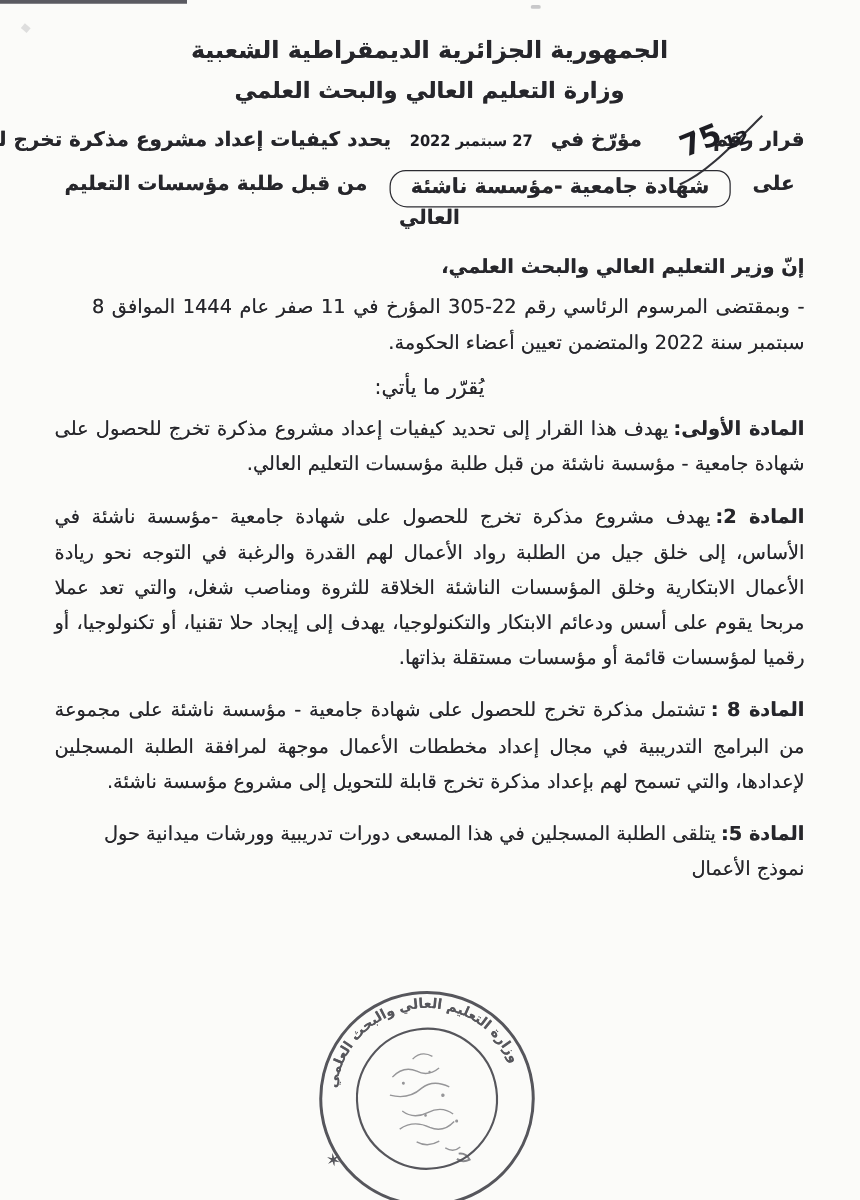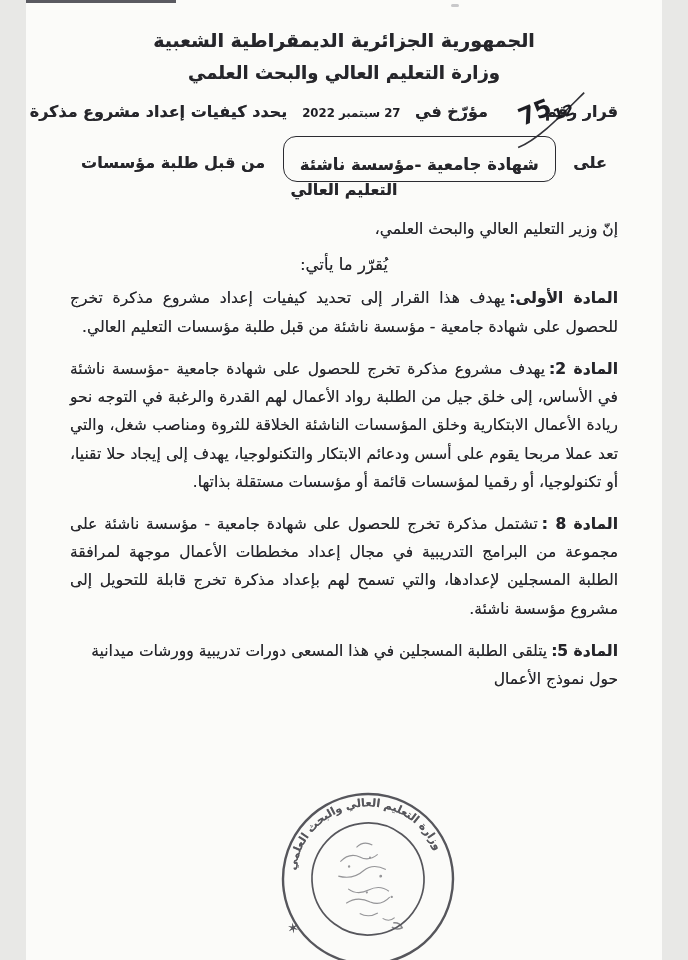--- a/index.html
+++ b/index.html
@@ -1,17 +1,17 @@
 <!DOCTYPE html>
 <html dir="rtl" lang="ar"><head>
 <meta charset="utf-8">
 <style>
   html,body{margin:0;padding:0;background:#e8e8e6;}
   .page{
-    position:relative;width:636px;height:960px;margin:0 auto;
+    position:relative;width:688px;height:960px;margin:0 auto;
     background:#fbfbf9;overflow:hidden;
     font-family:"DejaVu Sans","Liberation Sans",sans-serif;
     color:#26262b;direction:rtl;
     text-shadow:0 0 .5px rgba(30,30,35,.65);
   }
   .artifact-topline{position:absolute;top:0;left:0;width:150px;height:3px;background:#3d3d46;opacity:.85;}
   .artifact-speck{position:absolute;top:4px;left:425px;width:8px;height:3px;background:#6a6a72;opacity:.35;border-radius:2px;}
   .artifact-speck2{position:absolute;top:20px;right:664px;width:6px;height:5px;background:#9a9aa0;opacity:.3;transform:rotate(40deg);}
 
   .content{position:relative;z-index:2;padding:26px 44px 0 44px;}
@@ -31,25 +31,25 @@
   .hw-d1{font-size:15px;display:inline-block;transform:rotate(-6deg) translateY(3px);}
   .hw-d2{font-size:24px;display:inline-block;transform:rotate(-10deg);margin-right:1px;}
   .hw-swoosh{position:absolute;right:-18px;top:10px;overflow:visible;pointer-events:none;}
   .hw-date{
     display:inline-block;margin:0 6px;font-size:12.5px;font-weight:bold;
     transform:scaleX(.94);letter-spacing:.5px;color:#1e1e24;text-shadow:none;
   }
   .t-line2{margin-top:10px;font-size:16px;font-weight:bold;}
   .degree-box{
     display:inline-block;border:1.6px solid #2c2c32;border-radius:13px 11px 12px 14px;
-    padding:18px 16px 7px 16px;margin:0 12px;font-size:16.5px;position:relative;top:2px;
+    padding:2px 16px 7px 16px;margin:0 12px;font-size:16.5px;position:relative;top:2px;
   }
 
   .preamble{margin-top:15px;font-size:15.5px;line-height:1.82;}
-  .intro{margin:16px 0 4px 0;text-align:right;font-weight:400;}
+  .intro{margin:16px 0 4px 0;text-align:right;font-weight:700;}
   .clause{margin:0 0 9px 0;padding-left:30px;text-align:justify;text-align-last:right;}
 
   .decree-heading{text-align:center;font-size:16.5px;font-weight:normal;margin:12px 0 10px 0;}
 
   .articles{font-size:15.5px;line-height:1.82;}
   .article{margin:0 0 14px 0;text-align:justify;text-align-last:right;}
   .alabel{font-weight:bold;margin-left:4px;}
   .article5{margin-bottom:0;text-align:right;}
 
   .stamp{
@@ -90,20 +90,21 @@
       </div>
       <div class="t-line2">
         <span>على</span>
         <span class="degree-box">شهادة جامعية -مؤسسة ناشئة</span>
         <span>من قبل طلبة مؤسسات التعليم العالي</span>
       </div>
     </div>
 
     <div class="preamble">
       <p class="intro">إنّ وزير التعليم العالي والبحث العلمي،</p>
+      <p class="clause">- وبمقتضى المرسوم الرئاسي رقم 22-305 المؤرخ في 11 صفر عام 1444 الموافق 8 سبتمبر سنة 2022 والمتضمن تعيين أعضاء الحكومة.</p>
     </div>
 
     <div class="decree-heading">يُقرّر ما يأتي:</div>
 
     <div class="articles">
       <p class="article">
         <span class="alabel">المادة الأولى:</span><span>يهدف هذا القرار إلى تحديد كيفيات إعداد مشروع مذكرة تخرج للحصول على شهادة جامعية - مؤسسة ناشئة من قبل طلبة مؤسسات التعليم العالي.</span>
       </p>
       <p class="article">
         <span class="alabel">المادة 2:</span><span>يهدف مشروع مذكرة تخرج للحصول على شهادة جامعية -مؤسسة ناشئة في الأساس، إلى خلق جيل من الطلبة رواد الأعمال لهم القدرة والرغبة في التوجه نحو ريادة الأعمال الابتكارية وخلق المؤسسات الناشئة الخلاقة للثروة ومناصب شغل، والتي تعد عملا مربحا يقوم على أسس ودعائم الابتكار والتكنولوجيا، يهدف إلى إيجاد حلا تقنيا، أو تكنولوجيا، أو رقميا لمؤسسات قائمة أو مؤسسات مستقلة بذاتها.</span>

